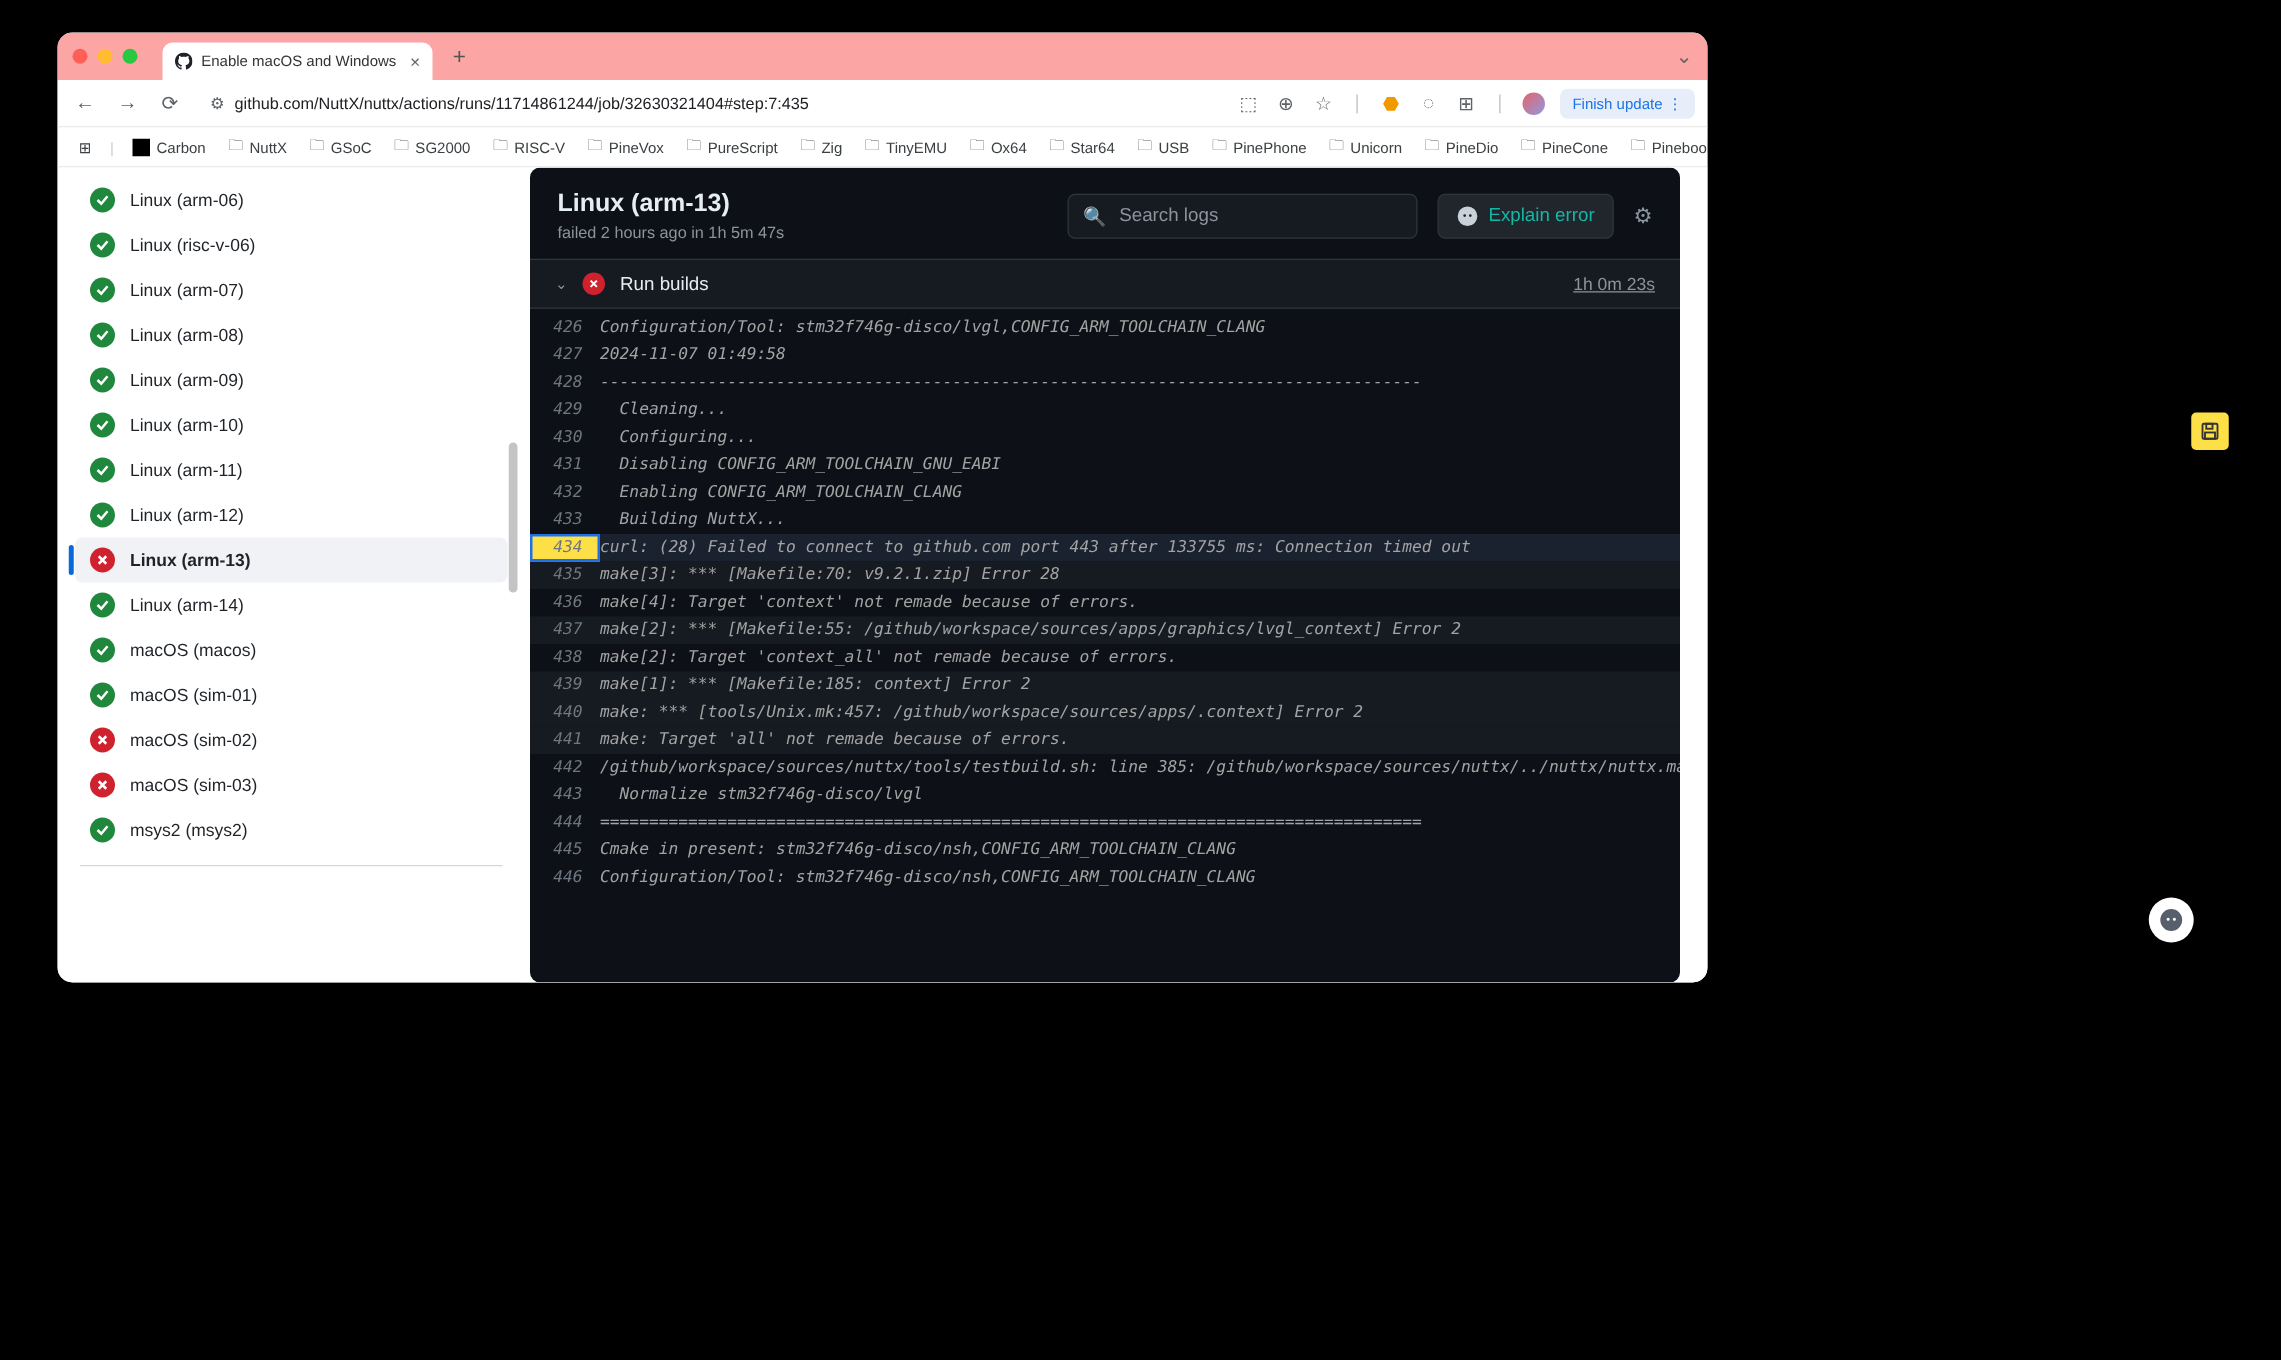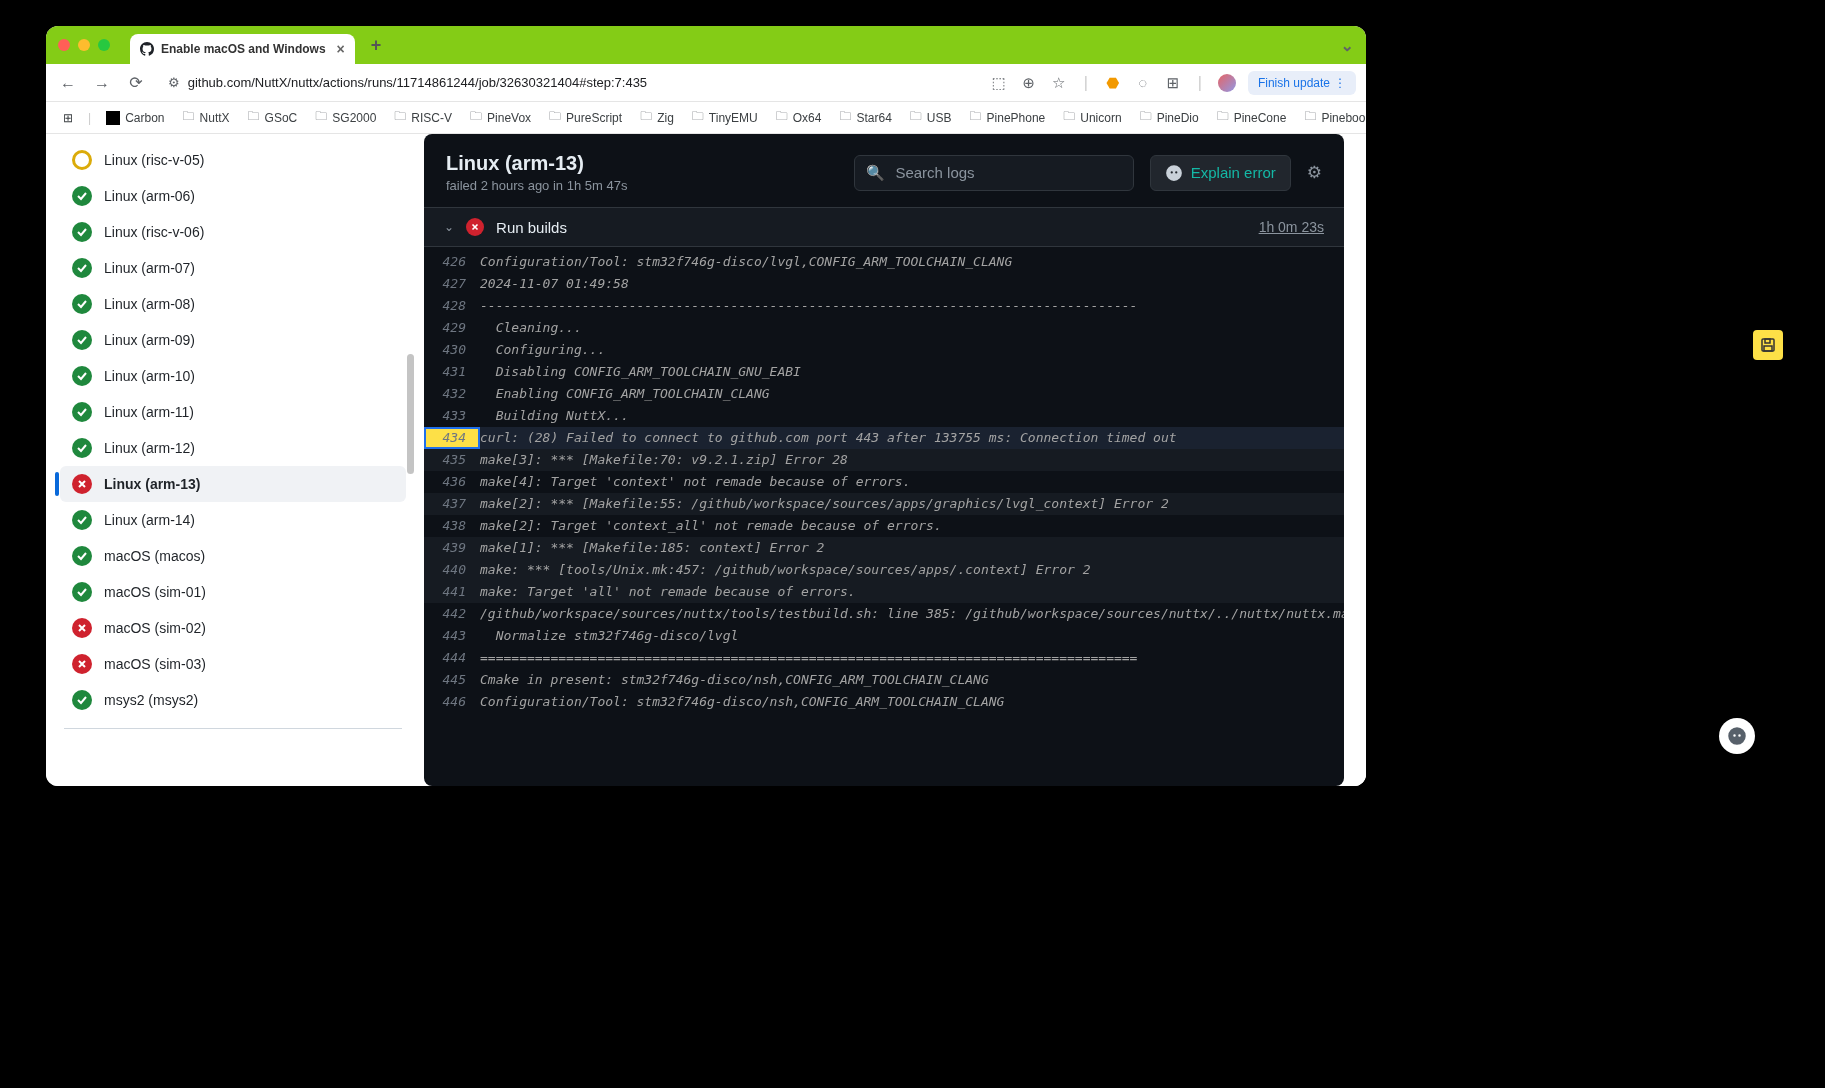--- a/index.html
+++ b/index.html
@@ -1,18 +1,18 @@
 <!DOCTYPE html>
 <html><head>
 <meta charset="utf-8">
 <style>
 * { box-sizing: border-box; margin: 0; padding: 0; }
 body { font-family: -apple-system, BlinkMacSystemFont, "Segoe UI", Helvetica, Arial, sans-serif; background: #000; width: 1412px; height: 830px; overflow: hidden; }
 .window { position: absolute; left: 46px; top: 26px; width: 1320px; height: 760px; background: #fff; border-radius: 12px; overflow: hidden; box-shadow: 0 20px 60px rgba(0,0,0,0.5); display: flex; flex-direction: column; }
-.tabstrip { height: 38px; background: #84cc16; display: flex; align-items: center; padding: 0 12px; gap: 8px; font-weight: bold; }
+.tabstrip { height: 38px; background: #fca5a5; display: flex; align-items: center; padding: 0 12px; gap: 8px; }
 .traffic { display: flex; gap: 8px; margin-right: 12px; }
 .tl { width: 12px; height: 12px; border-radius: 50%; }
 .tl.r { background: #ff5f57; } .tl.y { background: #febc2e; } .tl.g { background: #28c840; }
 .tab { background: #fff; border-radius: 8px 8px 0 0; padding: 6px 10px; display: flex; align-items: center; gap: 7px; font-size: 12px; color: #333; height: 30px; margin-top: 8px; max-width: 230px; }
 .tab svg { width: 14px; height: 14px; flex-shrink: 0; }
 .tabtxt { overflow: hidden; text-overflow: ellipsis; white-space: nowrap; }
 .tabx { color: #666; font-size: 14px; margin-left: 4px; cursor: pointer; }
 .newtab { color: #555; font-size: 18px; padding: 4px 8px; cursor: pointer; }
 .addrbar { height: 38px; background: #fff; border-bottom: 1px solid #e5e5e5; display: flex; align-items: center; padding: 0 10px; gap: 10px; }
 .nav-btn { width: 24px; height: 24px; display: flex; align-items: center; justify-content: center; color: #5f6368; cursor: pointer; }
@@ -182,24 +182,20 @@
         </div>
       </div>
 
   </div>
 
   <div class="content">
 
     <div class="sidebar">
       <div id="jobs-container">
           <div class="job">
-            <div class="ic run"></div>
-            <span>Linux (risc-v-05)</span>
-          </div>
-          <div class="job">
             <div class="ic ok">
               <svg viewBox="0 0 12 12">
                 <path fill="none" stroke="#fff" stroke-width="2" d="M2 6l3 3 5-6"></path>
               </svg>
             </div>
             <span>Linux (arm-06)</span>
           </div>
           <div class="job">
             <div class="ic ok">
               <svg viewBox="0 0 12 12">

